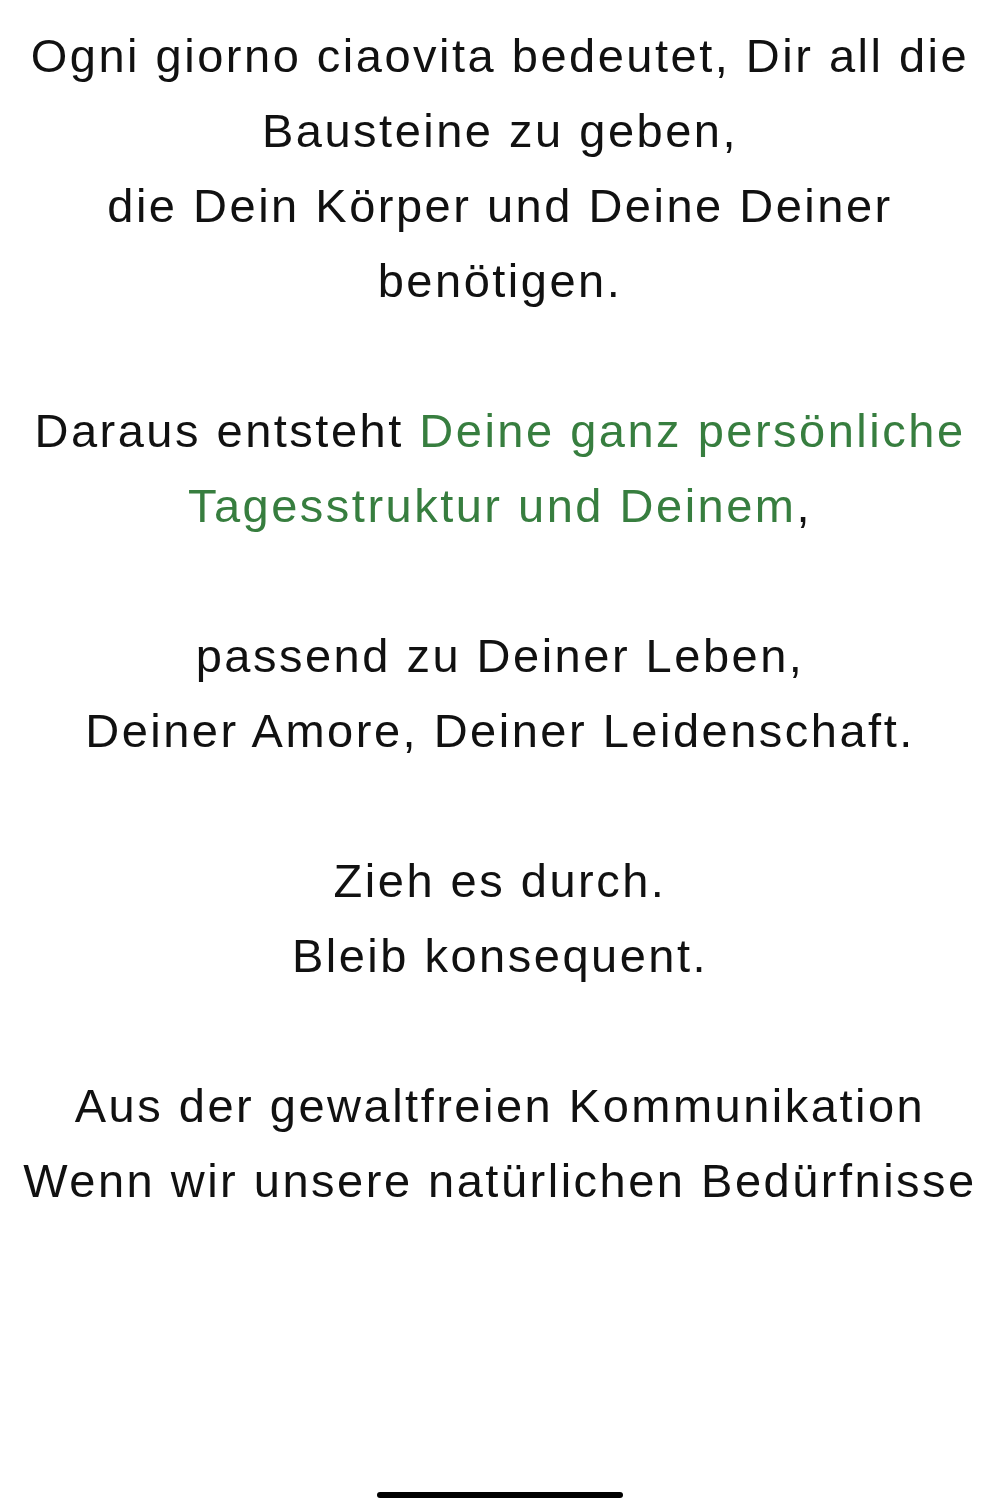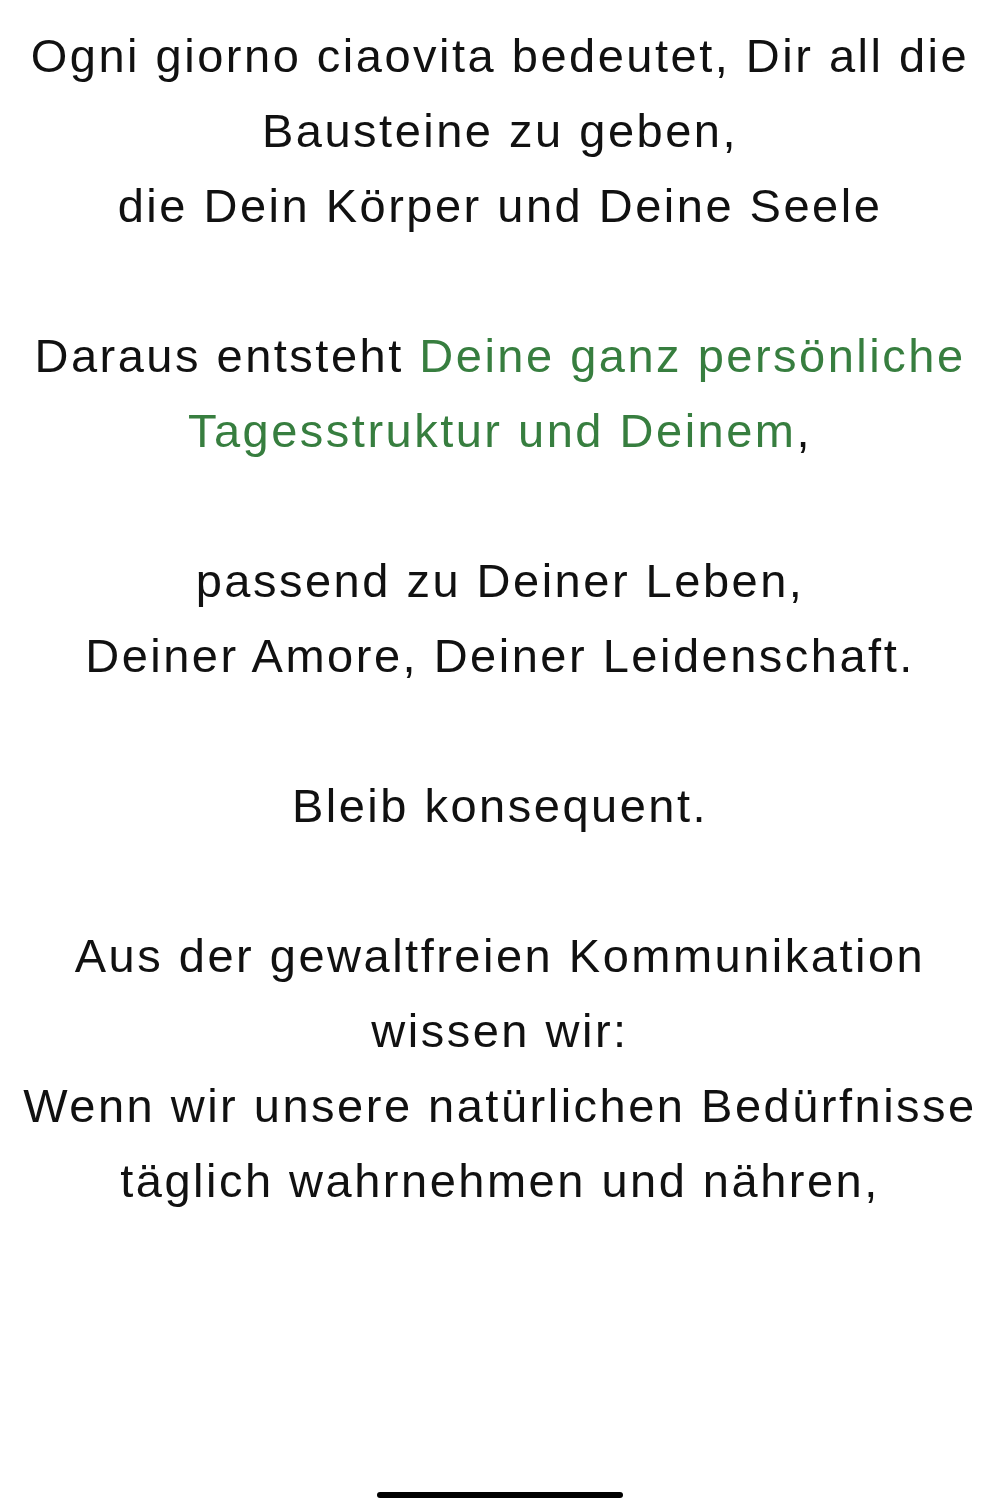--- a/index.html
+++ b/index.html
@@ -49,29 +49,29 @@
     background: #000000;
   }
 </style>
 </head>
 <body>
 
 <main>
   <section class="content" id="text-content">
       <div class="line"><span class="seg normal">Ogni giorno ciaovita bedeutet, Dir all die</span></div>
       <div class="line"><span class="seg normal">Bausteine zu geben,</span></div>
-      <div class="line"><span class="seg normal">die Dein Körper und Deine Seele</span></div>
+      <div class="line"><span class="seg normal">die Dein Körper und Deine Deiner</span></div>
+      <div class="line"><span class="seg normal">benötigen.</span></div>
       <div class="line blank"></div>
       <div class="line"><span class="seg normal">Daraus entsteht </span><span class="seg accent">Deine ganz persönliche</span></div>
       <div class="line"><span class="seg accent">Tagesstruktur und Deinem</span><span class="seg normal">,</span></div>
       <div class="line blank"></div>
       <div class="line"><span class="seg normal">passend zu Deiner Leben,</span></div>
       <div class="line"><span class="seg normal">Deiner Amore, Deiner Leidenschaft.</span></div>
       <div class="line blank"></div>
+      <div class="line"><span class="seg normal">Zieh es durch.</span></div>
       <div class="line"><span class="seg normal">Bleib konsequent.</span></div>
       <div class="line blank"></div>
       <div class="line"><span class="seg normal">Aus der gewaltfreien Kommunikation</span></div>
-      <div class="line"><span class="seg normal">wissen wir:</span></div>
       <div class="line"><span class="seg normal">Wenn wir unsere natürlichen Bedürfnisse</span></div>
-      <div class="line"><span class="seg normal">täglich wahrnehmen und nähren,</span></div>
     </section>
   <div class="home-indicator"></div>
 </main>
 
 </body></html>

